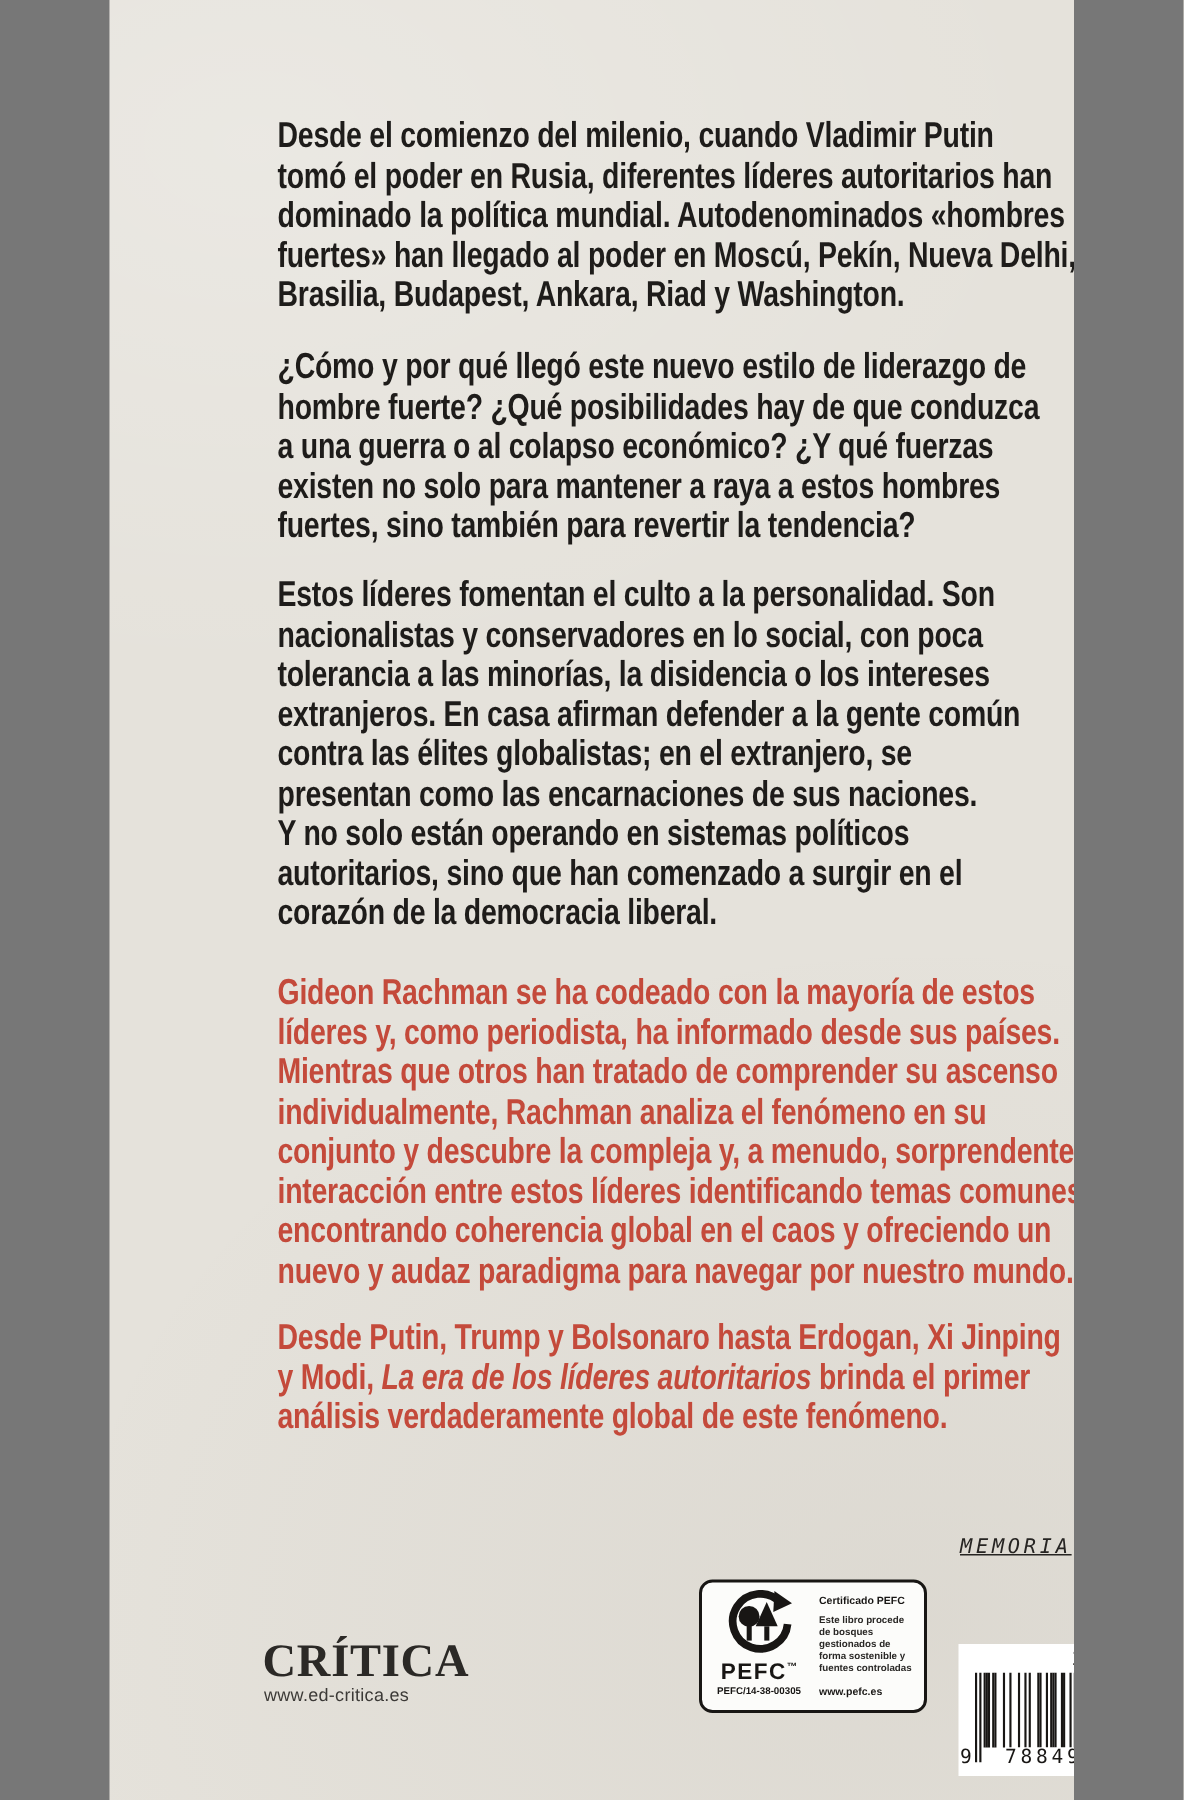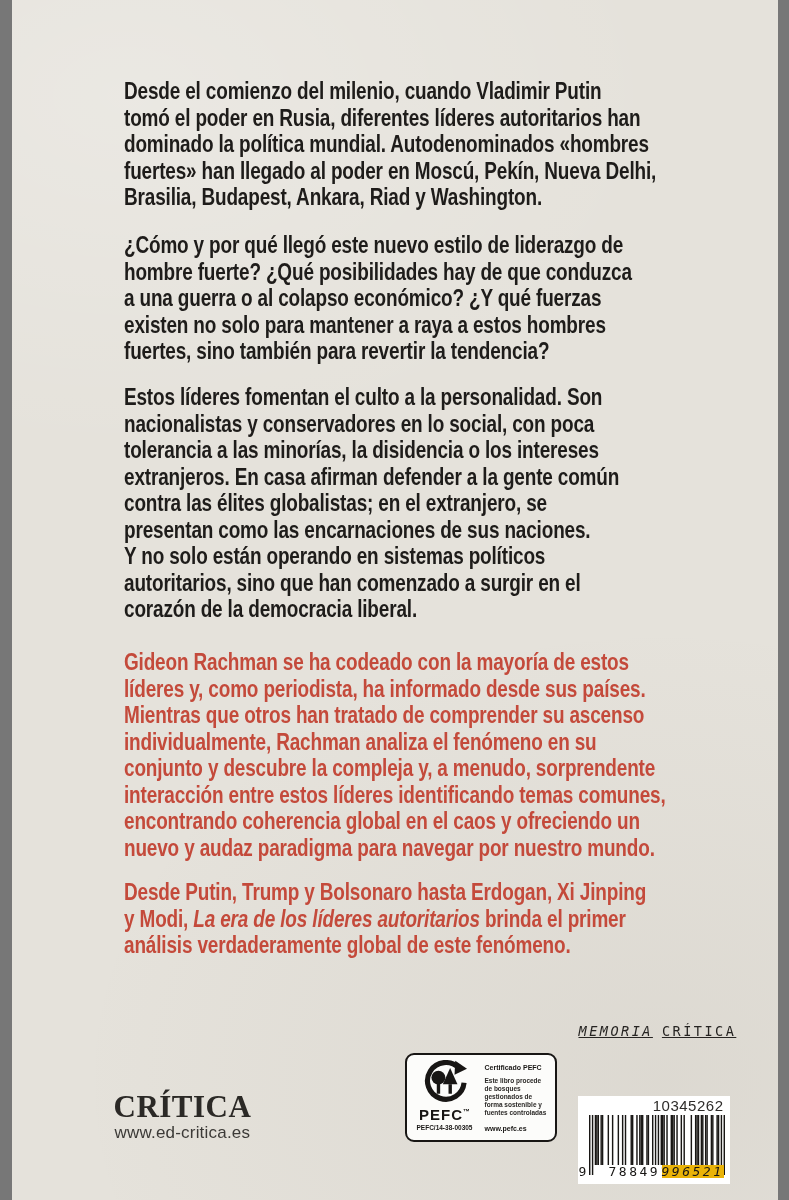--- a/index.html
+++ b/index.html
@@ -5,21 +5,21 @@
   :root{
     --background:#e5e2db;
     --text:#1e1c1a;
     --red:#c44a3b;
     --ink:#181614;
   }
   html,body{margin:0;padding:0;}
   body{background:#777;}
   .cover{
     position:relative;
-    width:766px;height:1200px;
+    width:643px;height:1200px;
     margin:0 auto;
     overflow:hidden;
     background:
       radial-gradient(900px 600px at 15% 8%, rgba(255,255,255,.22), transparent 60%),
       radial-gradient(900px 700px at 85% 90%, rgba(120,110,95,.08), transparent 65%),
       var(--background);
     font-family:"Liberation Sans",sans-serif;
   }
   
   .blurb{
@@ -69,21 +69,21 @@
   .dl{left:31px;width:62px;background:#fff;text-align:center;}
   .dr{left:84px;width:62px;background:#eab308;text-align:left;font-style:italic;}
   
   .pub-logo{
     position:absolute;left:102px;top:1089px;
     font-family:"Liberation Serif",serif;font-weight:600;
     font-size:31px;letter-spacing:0.5px;color:#2b2926;
   }
   .pub-url{
     position:absolute;left:103px;top:1123px;
-    font-size:17px;letter-spacing:0.2px;color:#3c3a37;
+    font-size:12px;letter-spacing:0.2px;color:#3c3a37;
   }
 </style>
 </head>
 <body>
 
 <div class="cover">
 
   <p class="blurb" style="top:78px">Desde el comienzo del milenio, cuando Vladimir Putin
 tomó el poder en Rusia, diferentes líderes autoritarios han
 dominado la política mundial. Autodenominados «hombres

